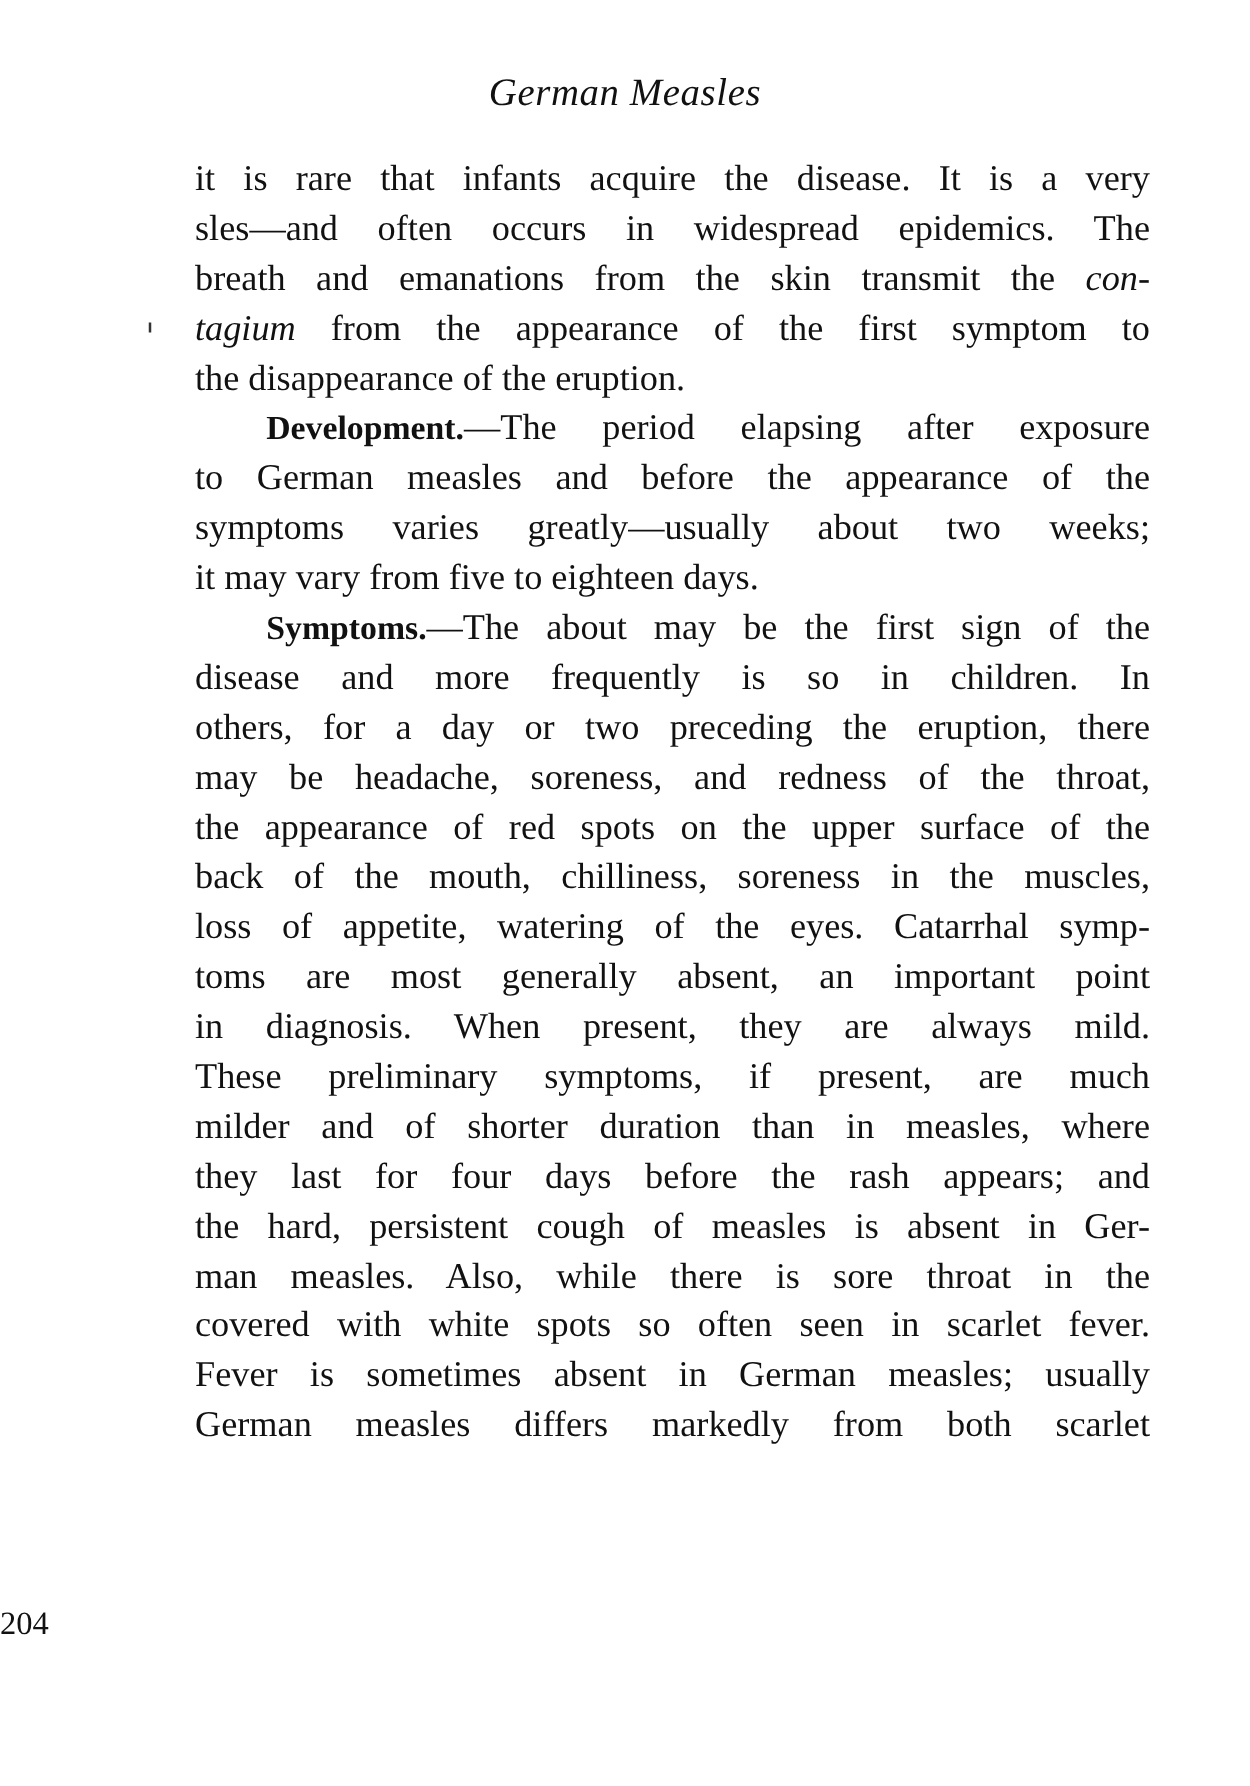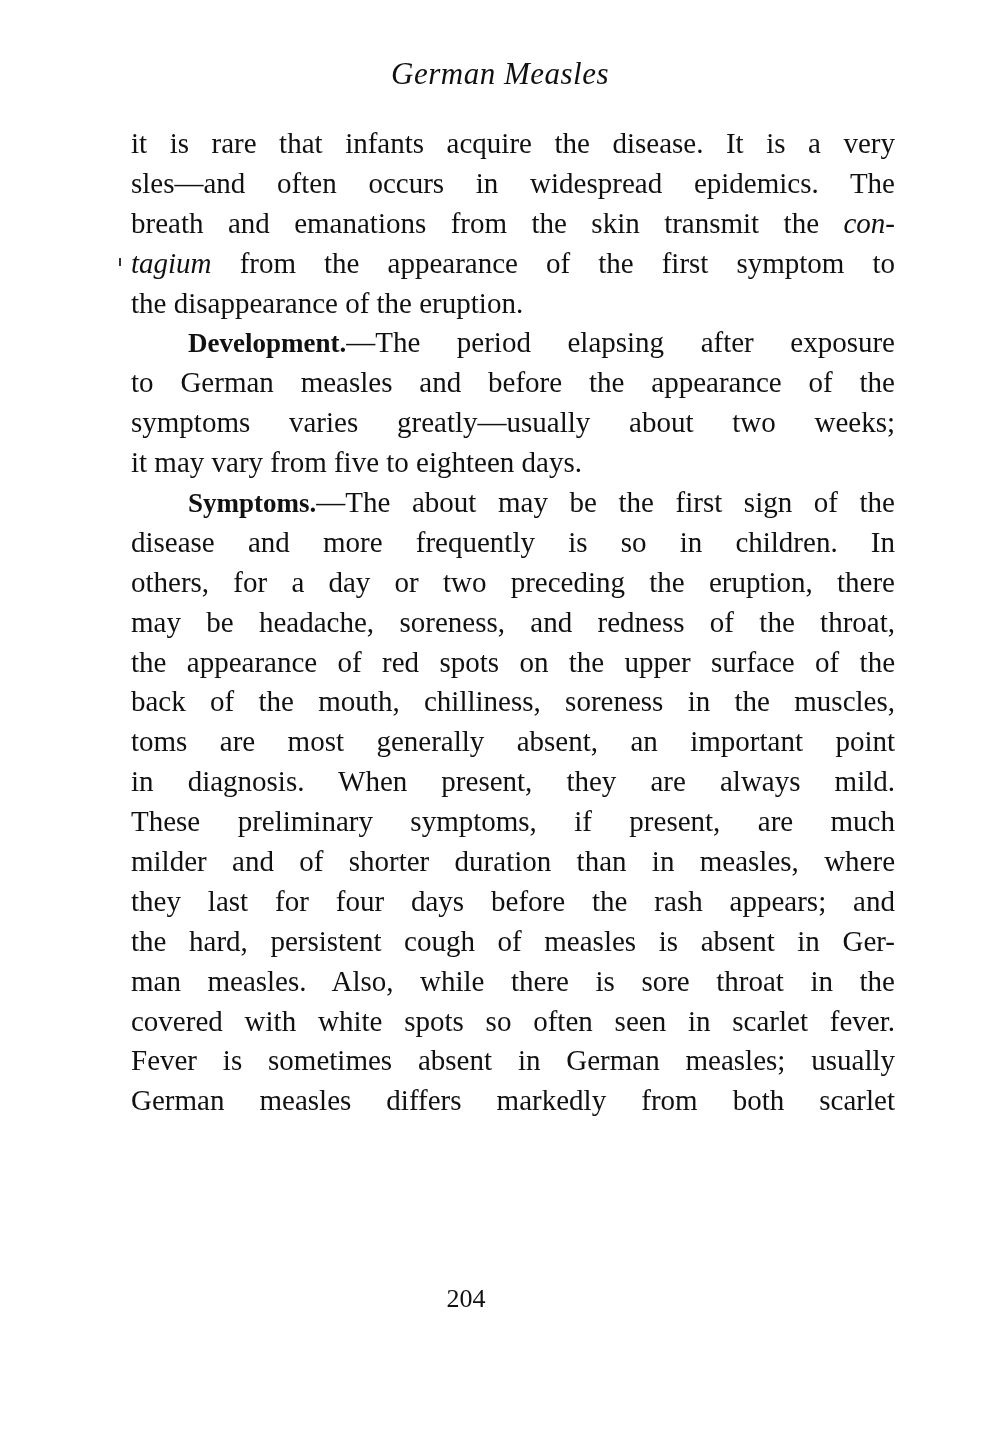--- a/index.html
+++ b/index.html
@@ -1,24 +1,24 @@
 <!DOCTYPE html>
 <html><head>
 <meta charset="utf-8">
 <style>
   html, body { margin: 0; padding: 0; background: #ffffff; }
   body { width: 1000px; height: 1429px; position: relative; overflow: hidden; font-family: "Liberation Serif", "DejaVu Serif", serif; color: #111; }
   .running-head { position: absolute; top: 56px; left: 0; width: 1000px; text-align: center; font-style: italic; font-size: 31px; letter-spacing: 0.5px; }
-  .body-text { position: absolute; top: 124px; left: 131px; width: 764px; }
+  .body-text { position: absolute; top: 124px; left: 156px; width: 764px; }
   .line { height: 39.9px; line-height: 39.9px; font-size: 29px; white-space: nowrap; text-align: justify; text-align-last: justify; display: block; }
   .line.last { text-align-last: left; }
   .line.indent { padding-left: 57px; }
   .bold { font-weight: bold; font-size: 27px; }
   .it { font-style: italic; }
-  .page-number { position: absolute; top: 1284px; left: 0; width: 932px; text-align: center; font-size: 26px; }
+  .page-number { position: absolute; top: 1284px; left: 0; width: 932px; text-align: left; font-size: 26px; }
   .margin-mark { position: absolute; left: 119px; top: 258px; width: 2px; height: 8px; background: #333; }
 </style>
 </head>
 <body>
 
 <div class="running-head">German Measles</div>
 
 <div class="margin-mark"></div>
 
 <div class="body-text">
@@ -33,20 +33,21 @@
   <span class="line">to German measles and before the appearance of the</span>
   <span class="line">symptoms varies greatly—usually about two weeks;</span>
   <span class="line last">it may vary from five to eighteen days.</span>
 
   <span class="line indent"><span class="bold">Symptoms.</span><span>—The about may be the first sign of the</span></span>
   <span class="line">disease and more frequently is so in children.  In</span>
   <span class="line">others, for a day or two preceding the eruption, there</span>
   <span class="line">may be headache, soreness, and redness of the throat,</span>
   <span class="line">the appearance of red spots on the upper surface of the</span>
   <span class="line">back of the mouth, chilliness, soreness in the muscles,</span>
+  <span class="line">loss of appetite, watering of the eyes.  Catarrhal symp-</span>
   <span class="line">toms are most generally absent, an important point</span>
   <span class="line">in diagnosis.  When present, they are always mild.</span>
   <span class="line">These preliminary symptoms, if present, are much</span>
   <span class="line">milder and of shorter duration than in measles, where</span>
   <span class="line">they last for four days before the rash appears; and</span>
   <span class="line">the hard, persistent cough of measles is absent in Ger-</span>
   <span class="line">man measles.  Also, while there is sore throat in the</span>
   <span class="line">covered with white spots so often seen in scarlet fever.</span>
   <span class="line">Fever is sometimes absent in German measles; usually</span>
   <span class="line">German measles differs markedly from both scarlet</span>

